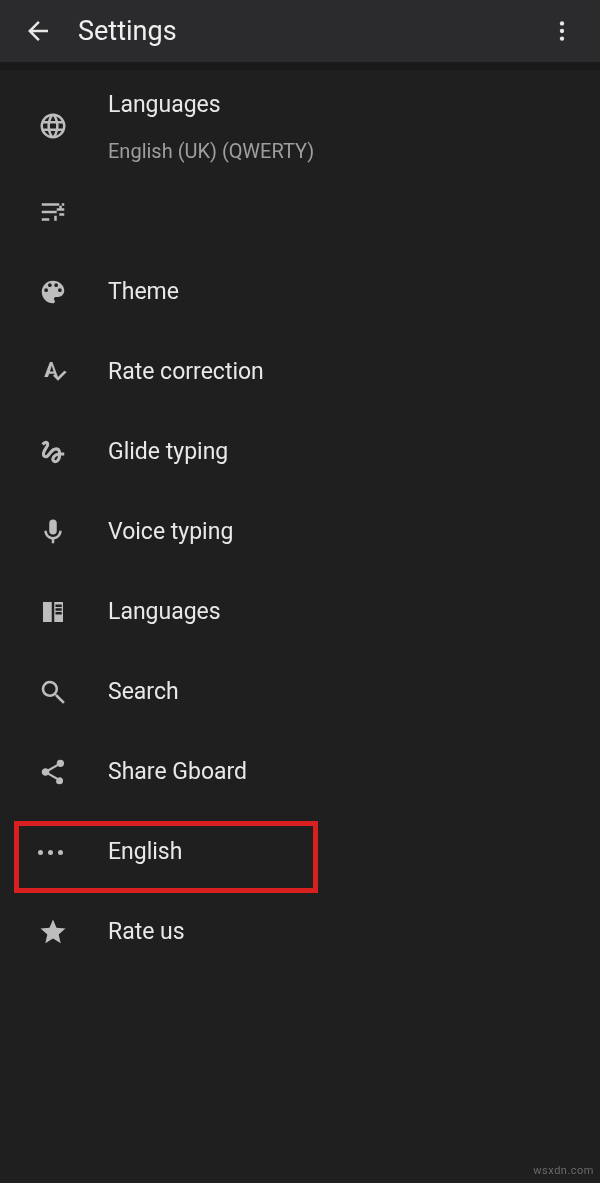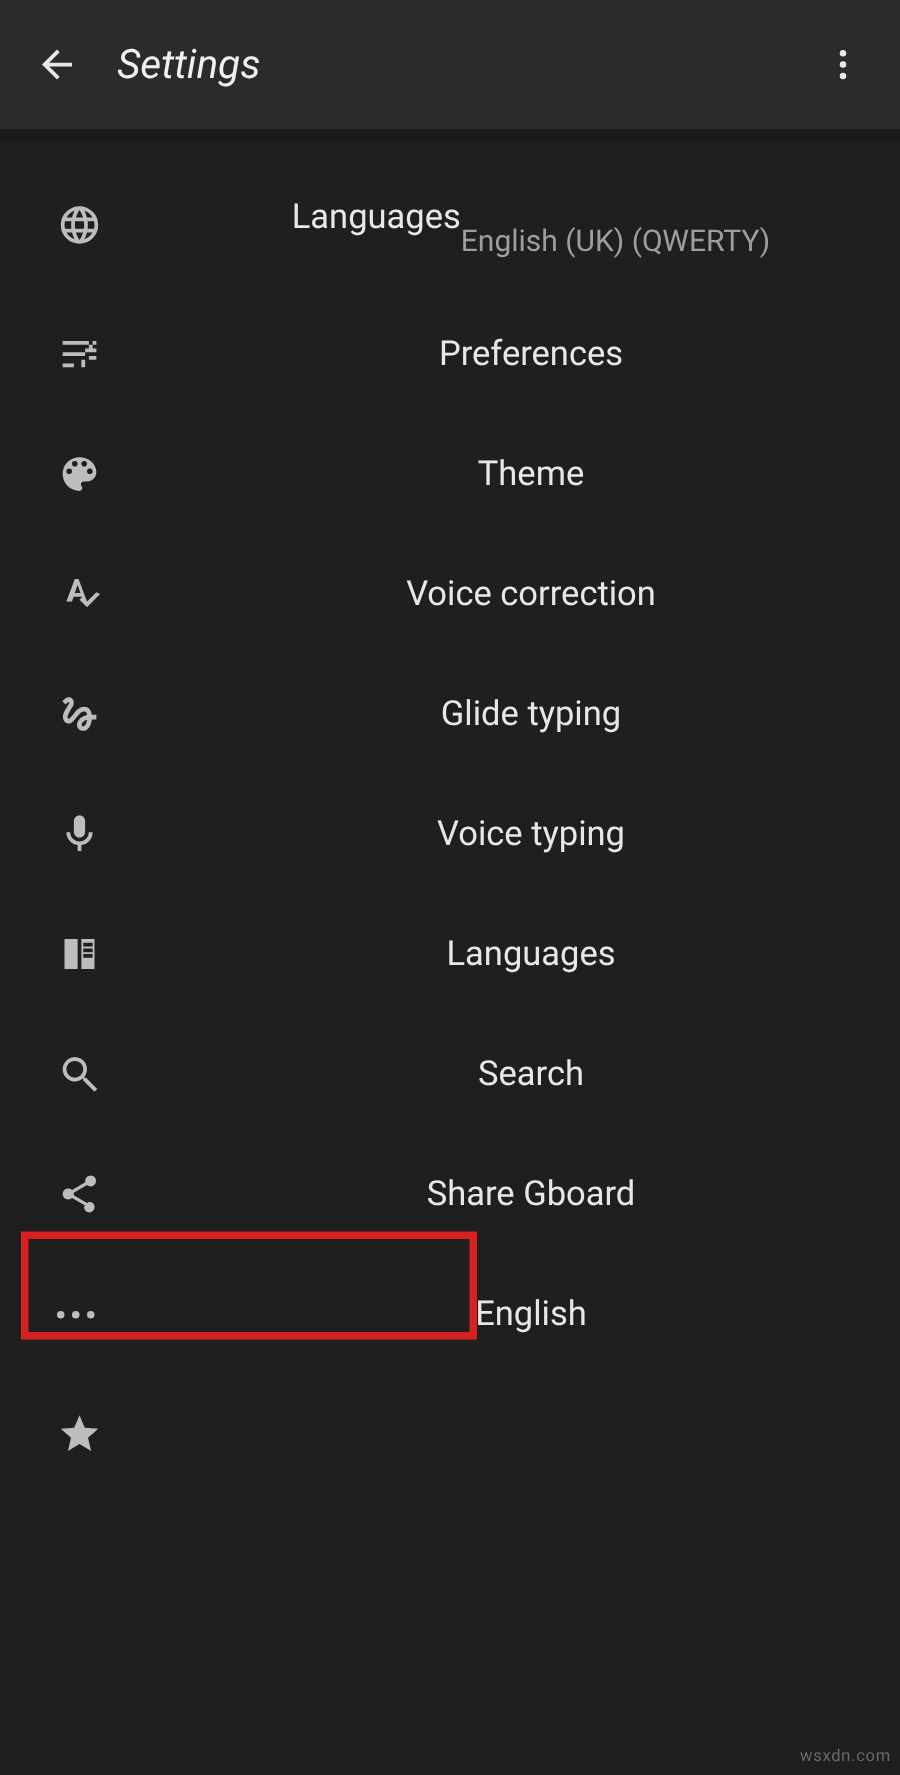--- a/index.html
+++ b/index.html
@@ -6,26 +6,25 @@
     html, body {
       width: 600px;
       height: 1183px;
       background: #1f1f1f;
       font-family: Roboto, "Segoe UI", Arial, sans-serif;
       color: #e8e8e8;
       overflow: hidden;
       position: relative;
     }
     .appbar {
-      height: 86px;
+      height: 62px;
       background: #2b2b2d;
       display: flex;
       align-items: center;
       padding: 0 16px;
-      font-style: italic;
     }
     .back-btn {
       width: 44px;
       height: 44px;
       display: flex;
       align-items: center;
       justify-content: center;
       color: #e8e8e8;
       cursor: pointer;
     }
@@ -66,21 +65,21 @@
       display: flex;
       align-items: center;
       justify-content: flex-start;
       padding-left: 38px;
       color: #bdbdbd;
     }
     .icon-cell svg { width: 30px; height: 30px; }
     .text-cell {
       flex: 1;
       display: flex;
-      flex-direction: row;
+      flex-direction: column;
       justify-content: center;
     }
     .row-title {
       font-size: 23px;
       color: #e8e8e8;
       line-height: 1.35;
     }
     .row-sub {
       font-size: 20px;
       color: #9e9e9e;
@@ -146,44 +145,41 @@
       <div class="row-sub">English (UK) (QWERTY)</div>
     </div>
   </div>
 
   <div class="row">
     <div class="icon-cell">
       <svg viewBox="0 0 24 24">
           <path fill="currentColor" d="M3 17h6v2H3v-2zm0-6h12v2H3v-2zm0-6h18v2H3V5zm14 10v-2h4v2h-4zm-2 0h-2v4h2v-4zm6-6h-2V5h-2v4h-2v2h6V9z"></path>
         </svg>
     </div>
-    <div class="text-cell">
-      <div class="row-title">Preferences</div>
-    </div>
   </div>
 
   <div class="row">
     <div class="icon-cell">
       <svg viewBox="0 0 24 24">
           <path fill="currentColor" d="M12 3a9 9 0 0 0 0 18c.83 0 1.5-.67 1.5-1.5 0-.39-.15-.74-.39-1.01-.23-.26-.36-.61-.36-.99 0-.83.67-1.5 1.5-1.5H16a5 5 0 0 0 5-5c0-4.42-4.03-8-9-8zm-5.5 9a1.5 1.5 0 1 1 0-3 1.5 1.5 0 0 1 0 3zm3-4a1.5 1.5 0 1 1 0-3 1.5 1.5 0 0 1 0 3zm5 0a1.5 1.5 0 1 1 0-3 1.5 1.5 0 0 1 0 3zm3 4a1.5 1.5 0 1 1 0-3 1.5 1.5 0 0 1 0 3z"></path>
         </svg>
     </div>
     <div class="text-cell">
       <div class="row-title">Theme</div>
     </div>
   </div>
 
   <div class="row">
     <div class="icon-cell">
       <svg viewBox="0 0 24 24">
           <path fill="currentColor" d="M6 16h2l.9-2.6h4.2L14 16h2L11.5 4h-2L5 16h1zm3.5-4.5L11 7l1.5 4.5h-3zM21 11l-5 5-2.5-2.5L12 15l4 4 7-7-2-1z"></path>
         </svg>
     </div>
     <div class="text-cell">
-      <div class="row-title">Voice correction</div>
+      <div class="row-title">Rate correction</div>
     </div>
   </div>
 
   <div class="row">
     <div class="icon-cell">
       <svg viewBox="0 0 24 24">
           <path fill="currentColor" d="M4.59 6.89c.7-.71 1.4-1.35 1.71-1.22.5.2 0 1.03-.3 1.52-.25.42-2.86 3.89-2.86 6.31 0 1.28.48 2.34 1.34 2.98.75.56 1.74.73 2.64.46 1.07-.31 1.95-1.4 3.06-2.77 1.21-1.49 2.83-3.44 4.08-3.44 1.63 0 1.65 1.01 1.76 1.79-3.78.64-5.38 3.67-5.38 5.37 0 1.7 1.44 3.09 3.21 3.09 1.63 0 4.29-1.33 4.69-6.1H21v-2.5h-2.47c-.15-1.65-1.09-4.2-4.03-4.2-2.25 0-4.18 1.91-4.94 2.84-.58.73-2.06 2.48-2.29 2.72-.25.3-.68.84-1.11.84-.45 0-.72-.83-.36-1.92.35-1.09 1.4-2.86 1.85-3.52.78-1.14 1.3-1.92 1.3-3.28C8.95 3.69 7.31 3 6.44 3 5.12 3 3.97 4 3.72 4.25c-.36.36-.66.66-.88.93l1.75 1.71zm9.29 11.66c-.31 0-.74-.26-.74-.72 0-.6.73-2.2 2.87-2.76-.3 2.69-1.43 3.48-2.13 3.48z"></path>
         </svg>
     </div>
     <div class="text-cell">
@@ -247,19 +243,22 @@
       <div class="row-title">English</div>
     </div>
   </div>
 
   <div class="row">
     <div class="icon-cell">
       <svg viewBox="0 0 24 24">
           <path fill="currentColor" d="M12 17.27 18.18 21l-1.64-7.03L22 9.24l-7.19-.62L12 2 9.19 8.62 2 9.24l5.46 4.73L5.82 21z"></path>
         </svg>
     </div>
+    <div class="text-cell">
+      <div class="row-title">Rate us</div>
+    </div>
   </div>
 
 </div>
 
 <div class="highlight-box"></div>
 
 <div class="watermark">wsxdn.com</div>
 
 </body></html>

